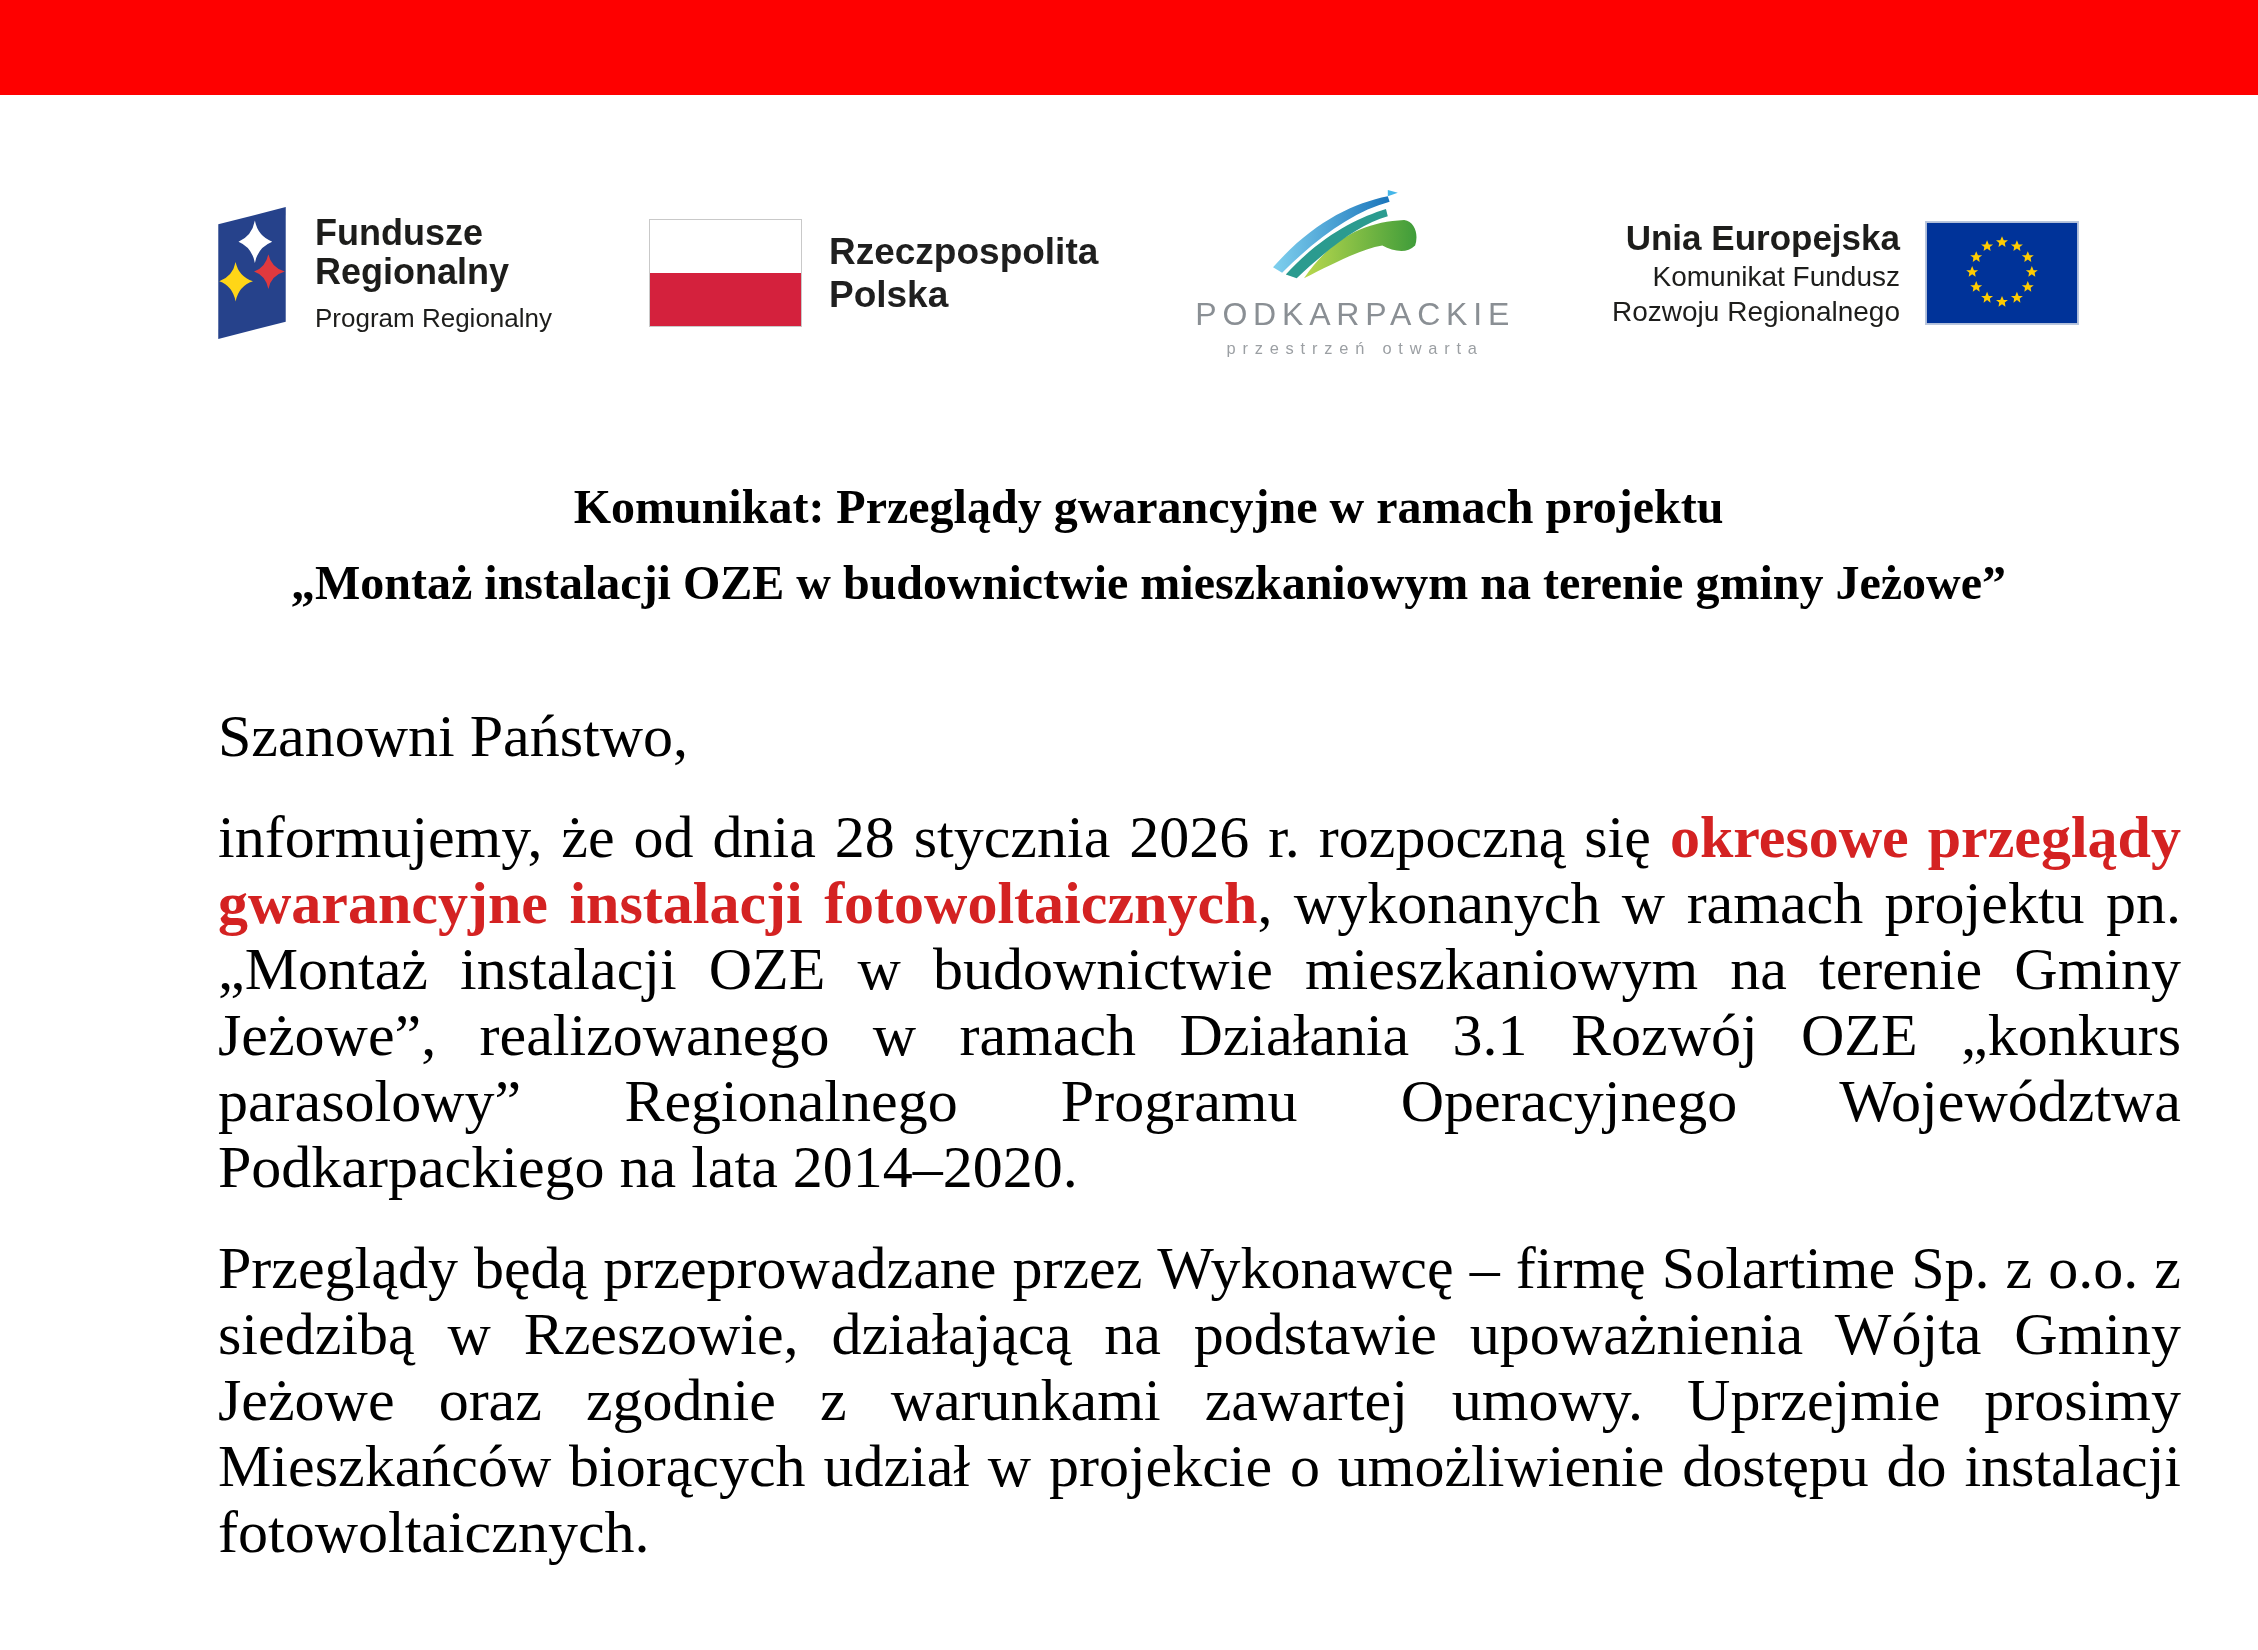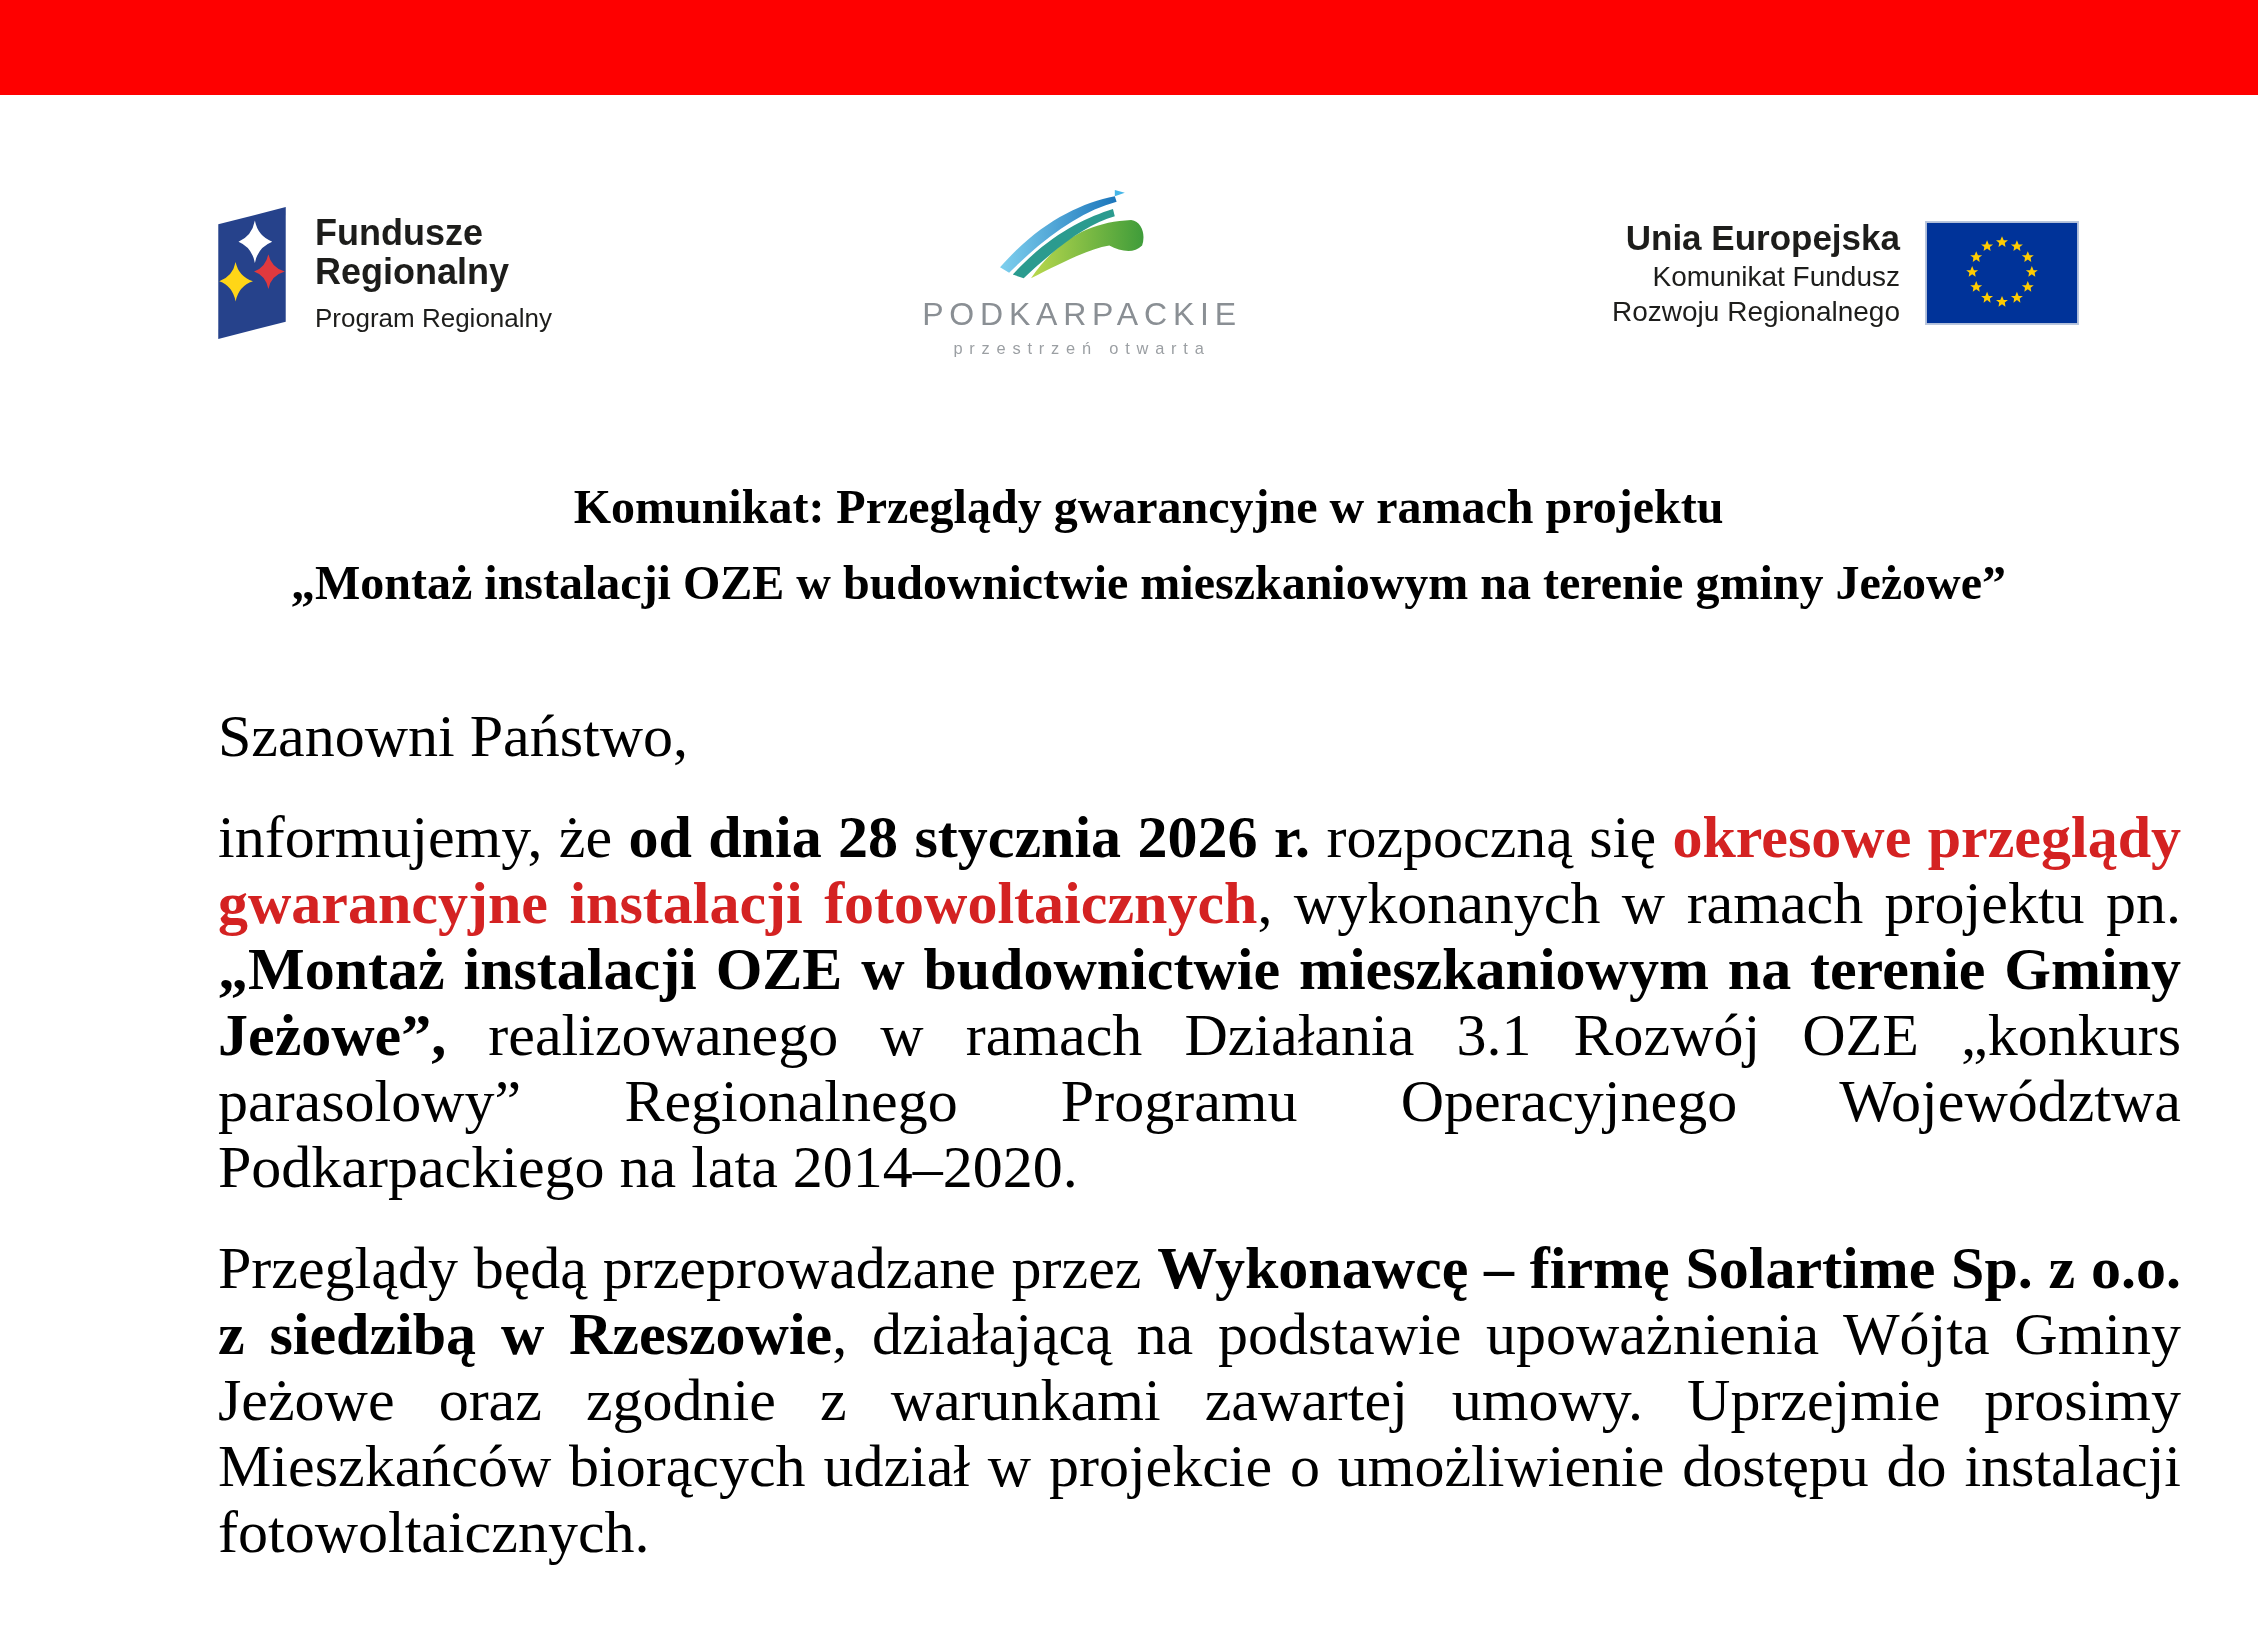--- a/index.html
+++ b/index.html
@@ -110,21 +110,21 @@
     font-size: 60px;
     line-height: 66px;
   }
   .greeting { margin: 0; }
   .para {
     margin: 35px 0 0 0;
     text-align: justify;
     hyphens: none;
   }
   .r-normal { font-weight: normal; color: var(--text-black, #000); }
-  .r-bold { font-weight: bold; color: var(--text-black, #000); }
+  .r-bold { font-weight: normal; color: var(--text-black, #000); }
   .r-boldred { font-weight: bold; color: var(--text-red, #d42222); }
 </style>
 </head>
 <body>
 
 <div class="page">
 
   <div class="top-bar"></div>
 
   <div class="logo-row">
@@ -138,20 +138,30 @@
       </svg>
       <div class="fe-text">
         <div class="fe-name">
           <div>Fundusze</div>
           <div>Regionalny</div>
         </div>
         <div class="fe-sub">Program Regionalny</div>
       </div>
     </div>
 
+    <div class="logo logo-rp">
+      <div class="rp-flag">
+        <div class="half white"></div>
+        <div class="half red"></div>
+      </div>
+      <div class="rp-text">
+        <div>Rzeczpospolita</div>
+        <div>Polska</div>
+      </div>
+    </div>
 
     <div class="logo logo-pk">
       <svg width="232" height="92" viewBox="0 -6 180 101" aria-hidden="true">
         <defs>
           <linearGradient id="pkg" x1="0" y1="0" x2="1" y2="0">
             <stop offset="0" stop-color="#b9d84d"></stop>
             <stop offset="1" stop-color="#3f9c3a"></stop>
           </linearGradient>
           <linearGradient id="pkb" x1="0" y1="0" x2="1" y2="0">
             <stop offset="0" stop-color="#7fd0ee"></stop>

